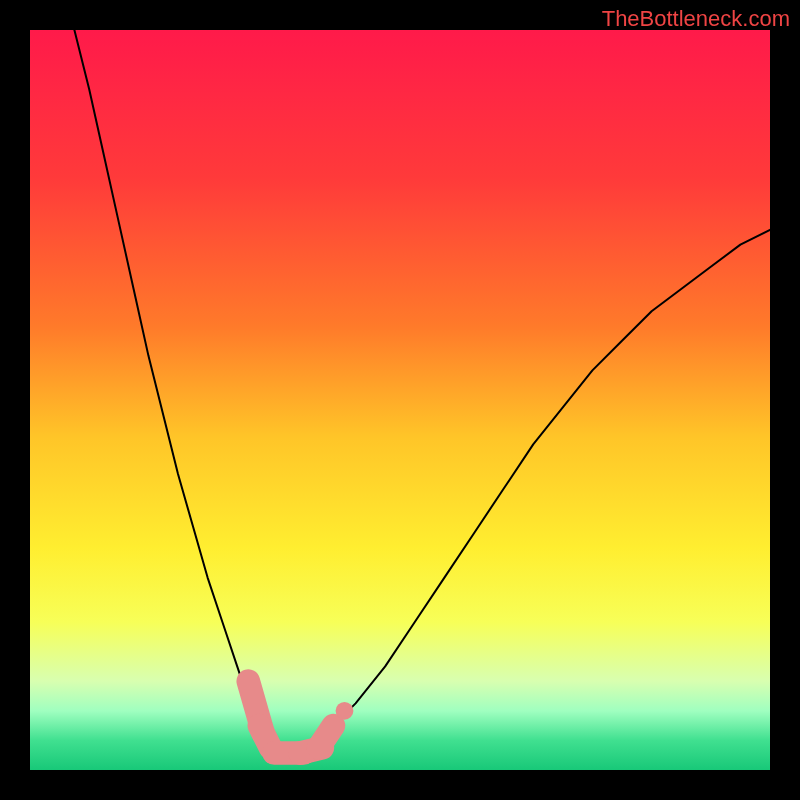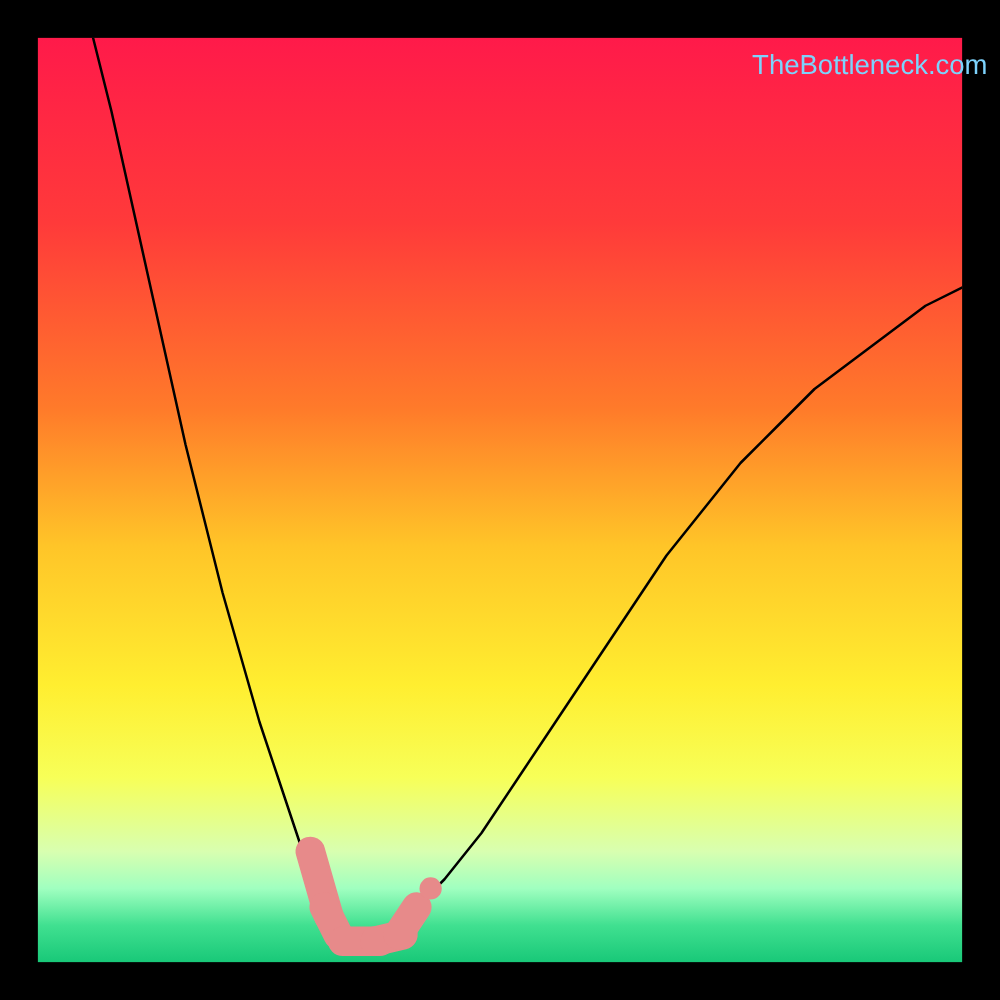--- a/index.html
+++ b/index.html
@@ -24,25 +24,24 @@
     top: 30px;
     left: 30px;
     width: 740px;
     height: 740px;
     overflow: hidden;
   }
   .watermark {
     position: absolute;
     top: 6px;
     right: 10px;
-    color: #7dd3fc;
+    color: #ef4444;
     font-size: 22px;
     font-weight: 500;
     font-family: Arial, sans-serif;
-    margin-top: 33px;
   }
   svg {
     display: block;
   }
 </style>
 </head>
 <body>
 
 <div class="frame">
   <div class="plot-area">

